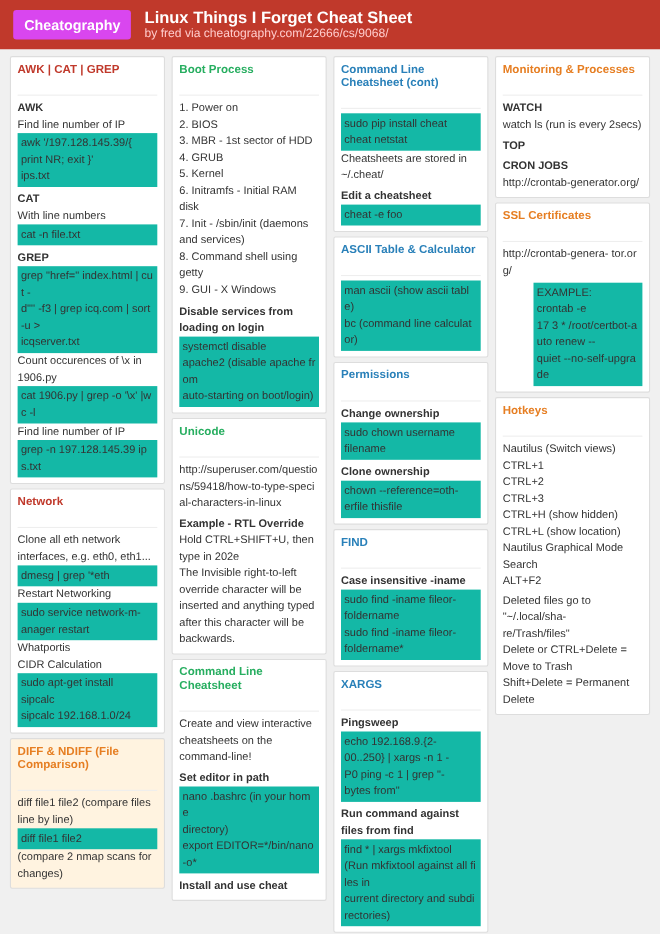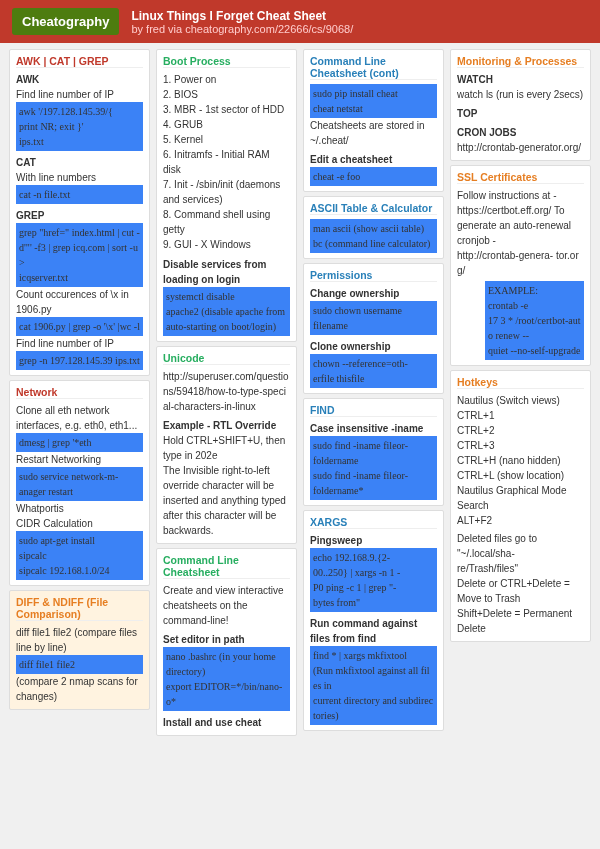--- a/index.html
+++ b/index.html
@@ -11,29 +11,29 @@
     }
     .header {
       background: #c0392b;
       color: white;
       display: flex;
       align-items: center;
       padding: 8px 12px;
       gap: 12px;
     }
     .logo-box {
-      background: #4d7c0f;
+      background: #d946ef;
       color: white;
       font-size: 13px;
       font-weight: bold;
       padding: 6px 10px;
       border-radius: 3px;
     }
     .header-text h1 {
-      font-size: 12px;
+      font-size: 15px;
       font-weight: bold;
       color: white;
     }
     .header-text p {
       font-size: 11px;
       color: #fcc;
     }
     .header-text a { color: #fcc; }
     .content {
       display: grid;
@@ -52,41 +52,41 @@
       background: white;
       border: 1px solid #ddd;
       border-radius: 2px;
       padding: 5px 6px;
     }
     .card-title {
       font-weight: bold;
       font-size: 10.5px;
       color: #c0392b;
       border-bottom: 1px solid #eee;
-      padding-bottom: 0;
+      padding-bottom: 17px;
       margin-bottom: 4px;
     }
     .card-title.green { color: #27ae60; }
     .card-title.blue { color: #2980b9; }
     .card-title.orange { color: #e67e22; }
     .card-content p, .card-content div {
       font-size: 10px;
       line-height: 1.5;
       color: #333;
     }
     .card-content .section-label {
       font-weight: bold;
       font-size: 10px;
       color: #333;
       margin-top: 4px;
     }
     .code-block {
-      font-family: Liberation Serif, serif;
+      font-family: Liberation Sans, sans-serif;
       font-size: 9px;
-      background: #3b82f6;
+      background: #14b8a6;
       padding: 2px 3px;
       color: #333;
       line-height: 1.6;
       white-space: pre-wrap;
       word-break: break-all;
     }
     .link-text { color: #2980b9; font-size: 9.5px; word-break: break-all; }
     .diff-card { background: #fff3e0; }
     .diff-title { color: #e67e22; }
   </style>
@@ -272,41 +272,37 @@
         <div>watch ls (run is every 2secs)</div>
         <div class="section-label">TOP</div>
         <div class="section-label">CRON JOBS</div>
         <div class="link-text">http://crontab-generator.org/</div>
       </div>
     </div>
 
     <div class="card">
       <div class="card-title orange">SSL Certificates</div>
       <div class="card-content">
-        <div>Follow instructions at -
-https://certbot.eff.org/
-To generate an auto-renewal
-cronjob -</div>
         <div class="link-text">http://crontab-genera-
 tor.org/</div>
         <div class="code-block" style="margin-top:3px;margin-left:28px;">EXAMPLE:
 crontab -e
 17 3 * /root/certbot-auto renew --
 quiet --no-self-upgrade</div>
       </div>
     </div>
 
     <div class="card">
       <div class="card-title orange">Hotkeys</div>
       <div class="card-content">
         <div>Nautilus (Switch views)</div>
         <div>CTRL+1</div>
         <div>CTRL+2</div>
         <div>CTRL+3</div>
-        <div>CTRL+H (nano hidden)</div>
+        <div>CTRL+H (show hidden)</div>
         <div>CTRL+L (show location)</div>
         <div>Nautilus Graphical Mode Search</div>
         <div>ALT+F2</div>
         <div style="margin-top:3px;">Deleted files go to "~/.local/sha-<br>re/Trash/files"</div>
         <div>Delete or CTRL+Delete = Move to Trash</div>
         <div>Shift+Delete = Permanent Delete</div>
       </div>
     </div>
 
   </div>

